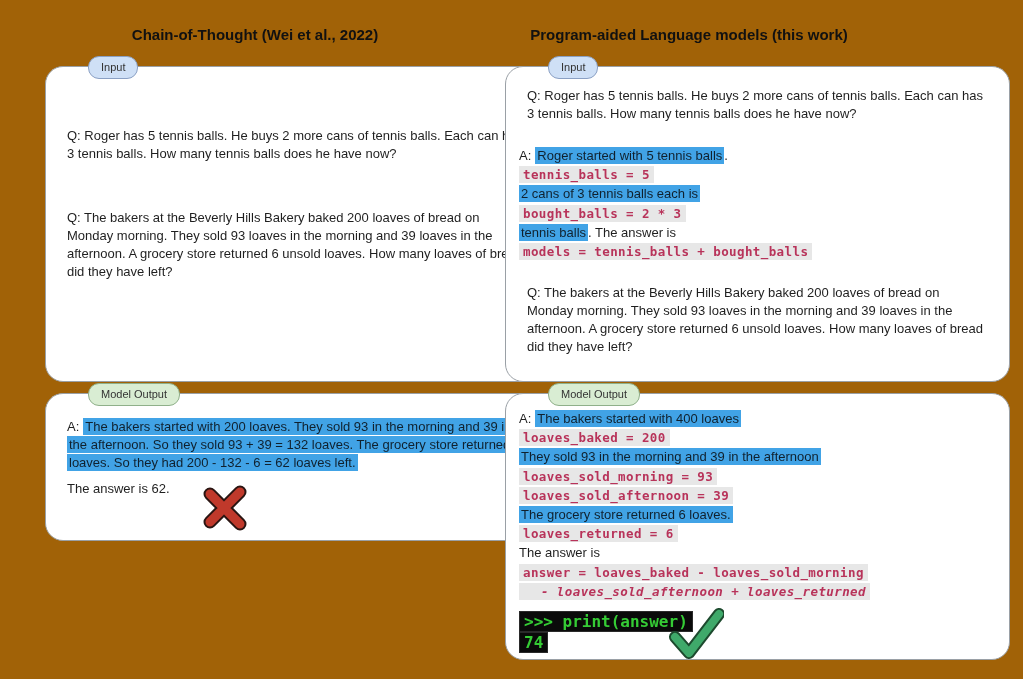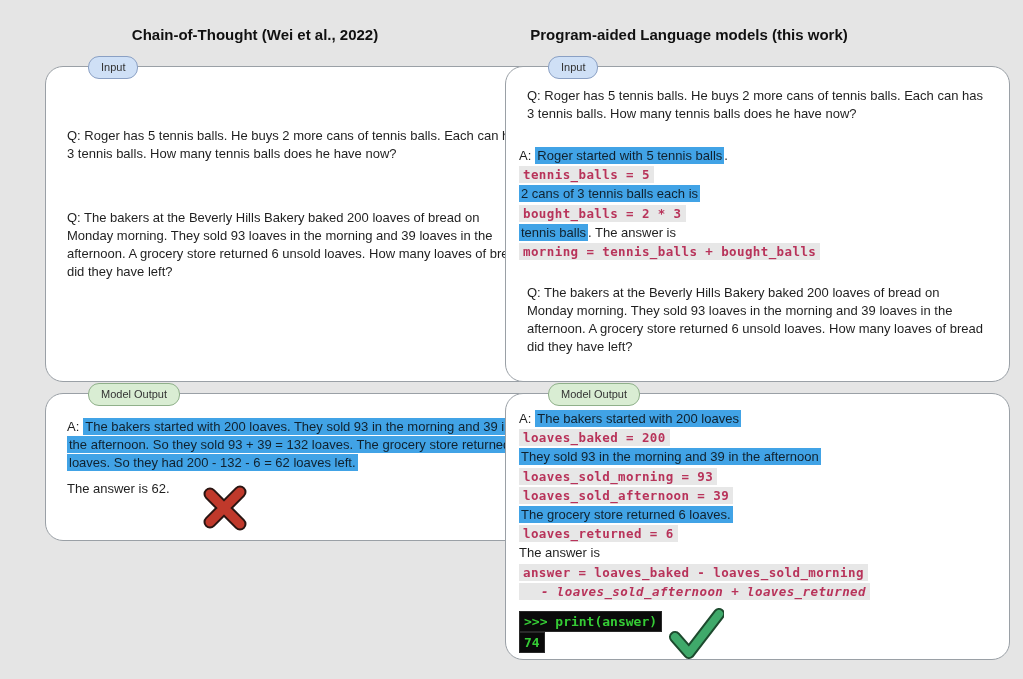--- a/index.html
+++ b/index.html
@@ -12,21 +12,21 @@
     --check-green:#3fa96a;
     --badge-input-bg:#cfe0f6;
     --badge-input-border:#8aa0c4;
     --badge-output-bg:#d9edd3;
     --badge-output-border:#8fb08a;
     --box-border:#9aa0a6;
     --text-color:#1f1f1f;
   }
   html,body{margin:0;padding:0;background:#ffffff;}
   .canvas{
-    position:relative;width:1023px;height:679px;background:#e5e5e5;overflow:hidden;
+    position:relative;width:1023px;height:679px;background:#a16207;overflow:hidden;
     font-family:"Liberation Sans",sans-serif;color:var(--text-color);
   }
   .col-title{
     position:absolute;top:26px;width:420px;text-align:center;
     font-size:15px;font-weight:bold;color:#111;
   }
   .panel{
     position:absolute;width:505px;background:#fff;
     border:1.6px solid var(--box-border);border-radius:18px;
     box-sizing:border-box;
@@ -53,21 +53,21 @@
     font-family:"DejaVu Sans Mono",monospace;
     font-weight:bold;font-size:12.5px;letter-spacing:0.4px;
     color:var(--code-text);background:var(--code-bg);
     padding:1px 4px;
   }
   .code-indent{padding-left:22px;font-style:italic;}
   .terminal{margin-top:10px;}
   .termline{margin:0;line-height:17px;}
   .term{
     display:inline-block;background:var(--terminal-bg);color:var(--terminal-text);
-    font-family:"DejaVu Sans Mono",monospace;font-size:13px;font-weight:bold;
+    font-family:"DejaVu Sans Mono",monospace;font-size:16px;font-weight:bold;
     padding:1px 4px;border:1px solid #2a2a2a;
   }
   .verdict{position:absolute;}
   .gap-m{height:15px;}
 </style>
 </head>
 <body>
 
 <div class="canvas">
 
@@ -100,30 +100,30 @@
   <div class="panel" style="left:505px;top:66px;height:316px;">
     <div class="badge badge-input">Input</div>
     <div class="panel-body" style="padding-top:12px;">
       <p class="para">Q: Roger has 5 tennis balls. He buys 2 more cans of tennis balls. Each can has 3 tennis balls. How many tennis balls does he have now?</p>
       <div class="gap-m"></div>
       <p class="line"><span class="pfx">A:</span><span class="hl">Roger started with 5 tennis balls</span><span>.</span></p>
       <p class="line"><span class="code">tennis_balls = 5</span></p>
       <p class="line"><span class="hl">2 cans of 3 tennis balls each is</span></p>
       <p class="line"><span class="code">bought_balls = 2 * 3</span></p>
       <p class="line"><span class="hl">tennis balls</span><span>. The answer is</span></p>
-      <p class="line"><span class="code">morning = tennis_balls + bought_balls</span></p>
+      <p class="line"><span class="code">models = tennis_balls + bought_balls</span></p>
       <div class="gap-m"></div>
       <p class="para">Q: The bakers at the Beverly Hills Bakery baked 200 loaves of bread on Monday morning. They sold 93 loaves in the morning and 39 loaves in the afternoon. A grocery store returned 6 unsold loaves. How many loaves of bread did they have left?</p>
     </div>
   </div>
 
   <div class="panel" style="left:505px;top:393px;height:267px;">
     <div class="badge badge-output">Model Output</div>
     <div class="panel-body" style="padding-top:15px;">
-      <p class="line"><span class="pfx">A:</span><span class="hl">The bakers started with 200 loaves</span></p>
+      <p class="line"><span class="pfx">A:</span><span class="hl">The bakers started with 400 loaves</span></p>
       <p class="line"><span class="code">loaves_baked = 200</span></p>
       <p class="line"><span class="hl">They sold 93 in the morning and 39 in the afternoon</span></p>
       <p class="line"><span class="code">loaves_sold_morning = 93</span></p>
       <p class="line"><span class="code">loaves_sold_afternoon = 39</span></p>
       <p class="line"><span class="hl">The grocery store returned 6 loaves.</span></p>
       <p class="line"><span class="code">loaves_returned = 6</span></p>
       <p class="line">The answer is</p>
       <p class="line"><span class="code">answer = loaves_baked - loaves_sold_morning</span></p>
       <p class="line"><span class="code code-indent">- loaves_sold_afternoon + loaves_returned</span></p>
       <div class="terminal">

